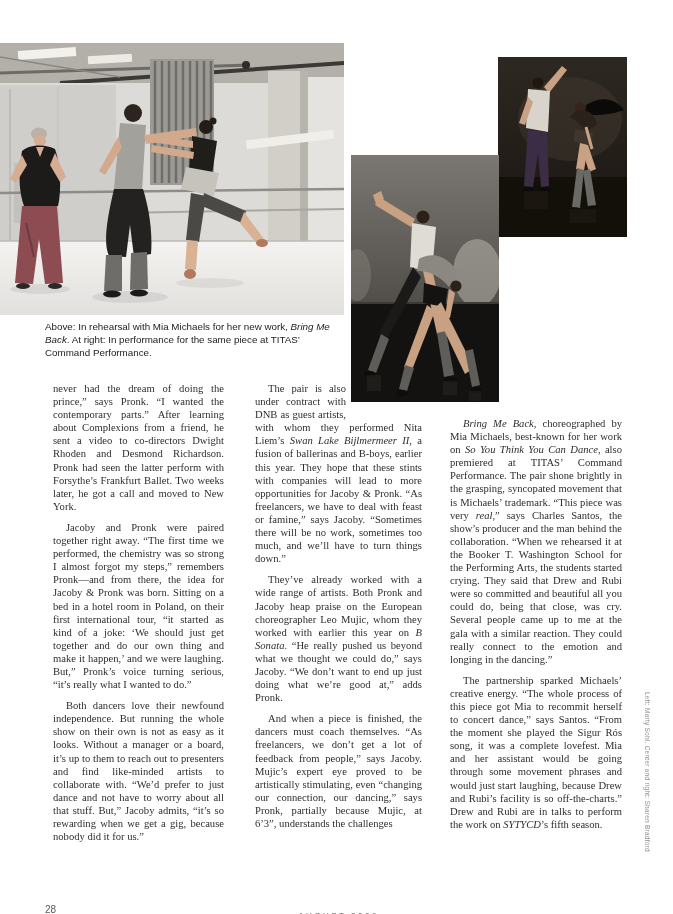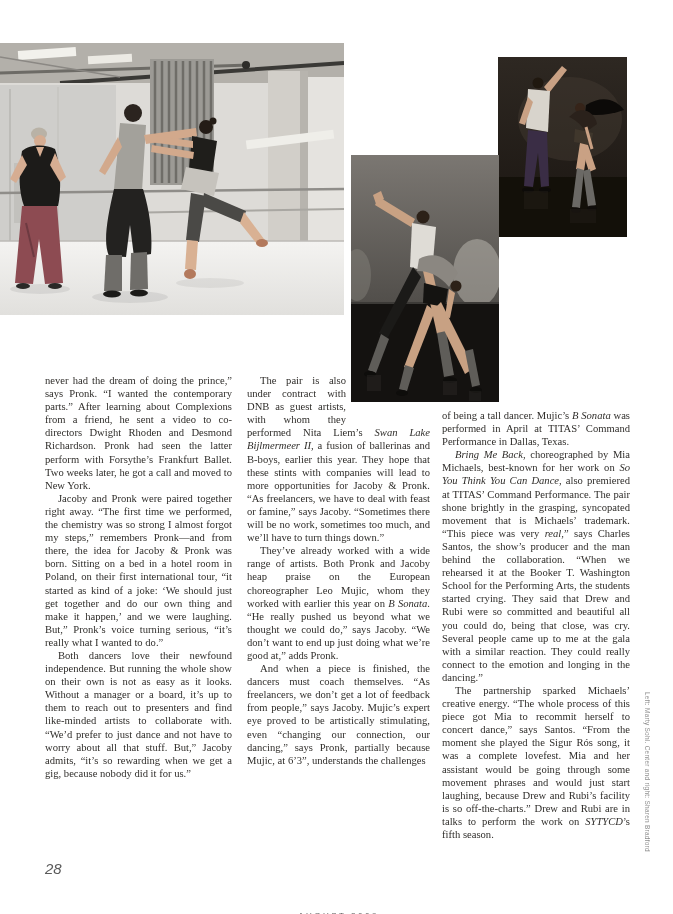--- a/index.html
+++ b/index.html
@@ -10,30 +10,30 @@
   .photo { position:absolute; display:block; }
   .caption {
     position:absolute; left:45px; top:320px; width:298px;
     font-family:"Liberation Sans","DejaVu Sans",sans-serif;
     font-size:9.8px; line-height:13px; color:#222222;
   }
   .body-col {
     position:absolute; font-size:10.6px; line-height:13.1px;
     text-align:justify; color:#2f2d2a;
   }
-  .body-col p { margin:0; }
+  .body-col p { margin:8px; }
   .body-col p.indent { text-indent:13px; }
   .col-1 { left:45px;  top:374px; width:187px; }
   .col-2 { left:247px; top:374px; width:183px; }
   .col-3 { left:442px; top:409px; width:188px; }
   .float-spacer { float:right; width:84px; height:42px; }
   .page-number {
-    position:absolute; left:45px; top:860px;
-    font-family:"Liberation Sans","DejaVu Sans",sans-serif;
-    font-size:15px; color:#5a5a5a;font-style:italic;
+    position:absolute; left:45px; top:904px;
+    font-family:"Liberation Sans","DejaVu Sans",sans-serif;
+    font-size:10px; color:#5a5a5a;
   }
   .issue-date {
     position:absolute; left:247px; top:911px; width:183px; text-align:center;
     font-family:"Liberation Sans","DejaVu Sans",sans-serif;
     font-size:8px; letter-spacing:2.5px; color:#606060;
   }
   .disclaimer {
     position:absolute; left:22px; top:888px;
     font-family:"Liberation Sans","DejaVu Sans",sans-serif;
     font-variant:small-caps; font-size:8.6px; letter-spacing:0.4px; color:#3f3f3f;
@@ -214,34 +214,34 @@
       <path d="M76,150 L53,212 L61,215 L84,156 Z" fill="#c8a183"></path>
       <path d="M54,210 L48,234 L56,236 L63,213 Z" fill="#5f5d59"></path>
       <ellipse cx="51" cy="238" rx="6" ry="3" fill="#0e0d0b"></ellipse>
     </g>
 
     <rect x="16" y="220" width="14" height="16" fill="#35322e" opacity="0.35"></rect>
     <rect x="92" y="226" width="14" height="14" fill="#35322e" opacity="0.35"></rect>
     <rect x="118" y="236" width="12" height="10" fill="#35322e" opacity="0.3"></rect>
   </svg>
 
+  <div class="caption">Above: In rehearsal with Mia Michaels for her new work, <i>Bring Me Back</i>. At right: In performance for the same piece at TITAS’ Command Performance.</div>
 
   <div class="body-col col-1">
       <p>never had the dream of doing the prince,” says Pronk. “I wanted the contemporary parts.” After learning about Complexions from a friend, he sent a video to co-directors Dwight Rhoden and Desmond Richardson. Pronk had seen the latter perform with Forsythe’s Frankfurt Ballet. Two weeks later, he got a call and moved to New York.</p>
       <p class="indent">Jacoby and Pronk were paired together right away. “The first time we performed, the chemistry was so strong I almost forgot my steps,” remembers Pronk—and from there, the idea for Jacoby &amp; Pronk was born. Sitting on a bed in a hotel room in Poland, on their first international tour,  “it started as kind of a joke: ‘We should just get together and do our own thing and make it happen,’ and we were laughing. But,” Pronk’s voice turning serious, “it’s really what I wanted to do.”</p>
       <p class="indent">Both dancers love their newfound independence. But running the whole show on their own is not as easy as it looks. Without a manager or a board, it’s up to them to reach out to presenters and find like-minded artists to collaborate with. “We’d prefer to just dance and not have to worry about all that stuff. But,” Jacoby admits, “it’s so rewarding when we get a gig, because nobody did it for us.”</p>
     </div>
   <div class="body-col col-2">
     <div class="float-spacer"></div>
       <p class="indent">The pair is also under contract with DNB as guest artists, with whom they performed Nita Liem’s <i>Swan Lake Bijlmermeer II,</i> a fusion of ballerinas and B-boys, earlier this year. They hope that these stints with companies will lead to more opportunities for Jacoby &amp; Pronk. “As freelancers, we have to deal with feast or famine,” says Jacoby. “Sometimes there will be no work, sometimes too much, and we’ll have to turn things down.”</p>
       <p class="indent">They’ve already worked with a wide range of artists. Both Pronk and Jacoby heap praise on the European choreographer Leo Mujic, whom they worked with earlier this year on <i>B Sonata</i>. “He really pushed us beyond what we thought we could do,” says Jacoby. “We don’t want to end up just doing what we’re good at,” adds Pronk.</p>
       <p class="indent">And when a piece is finished, the dancers must coach themselves. “As freelancers, we don’t get a lot of feedback from people,” says Jacoby. Mujic’s expert eye proved to be artistically stimulating, even “changing our connection, our dancing,” says Pronk, partially because Mujic, at 6’3”, understands the challenges</p>
     </div>
   <div class="body-col col-3">
-      <p>of being a tall dancer. Mujic’s <i>B Sonata</i> was performed in April at TITAS’ Command Performance in Dallas, Texas.</p>
       <p class="indent"><i>Bring Me Back</i>, choreographed by Mia Michaels, best-known for her work on <i>So You Think You Can Dance</i>, also premiered at TITAS’ Command Performance. The pair shone brightly in the grasping, syncopated movement that is Michaels’ trademark. “This piece was very <i>real</i>,” says Charles Santos, the show’s producer and the man behind the collaboration. “When we rehearsed it at the Booker T. Washington School for the Performing Arts, the students started crying. They said that Drew and Rubi were so committed and beautiful all you could do, being that close, was cry. Several people came up to me at the gala with a similar reaction. They could really connect to the emotion and longing in the dancing.”</p>
       <p class="indent">The partnership sparked Michaels’ creative energy. “The whole process of this piece got Mia to recommit herself to concert dance,” says Santos. “From the moment she played the Sigur Rós song, it was a complete lovefest. Mia and her assistant would be going through some movement phrases and would just start laughing, because Drew and Rubi’s facility is so off-the-charts.” Drew and Rubi are in talks to perform the work on <i>SYTYCD</i>’s fifth season.</p>
     </div>
 
   <div class="page-number">28</div>
   <div class="issue-date">AUGUST 2009</div>
   <div class="photo-credit">Left: Marty Sohl. Center and right: Sharen Bradford</div>
 
 </div>
 

